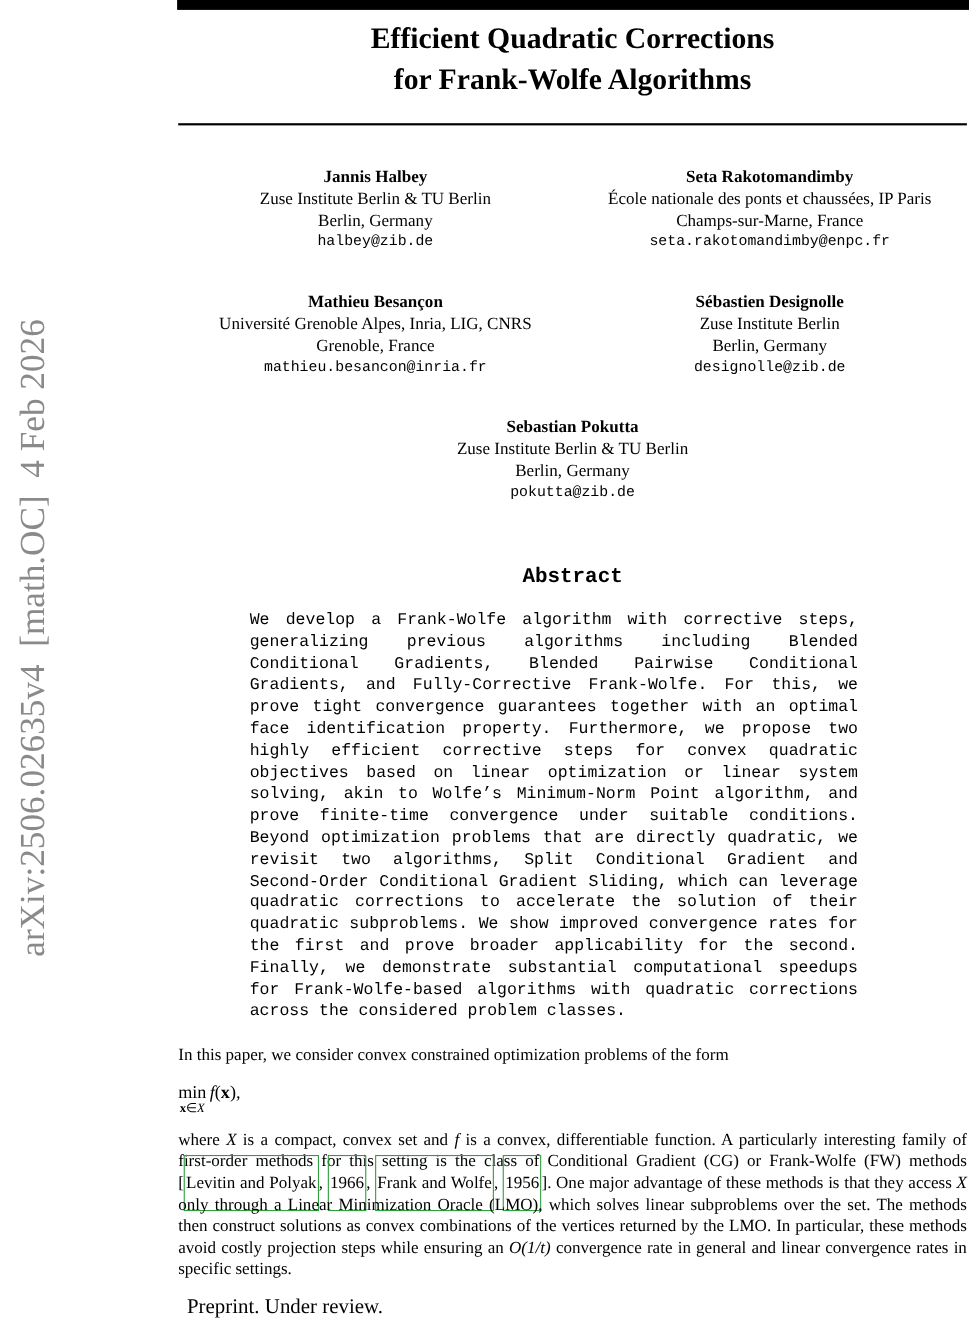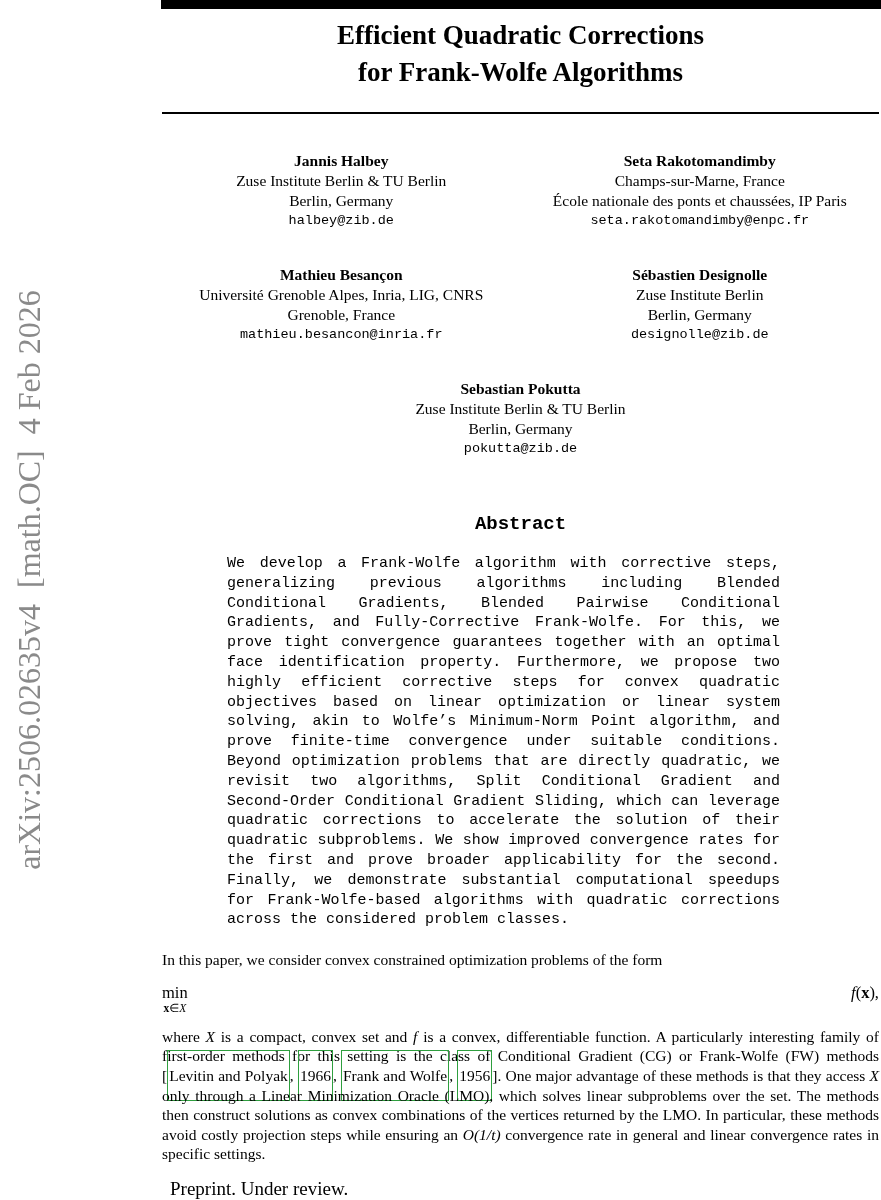--- a/index.html
+++ b/index.html
@@ -86,21 +86,21 @@
   }
   .section-heading .sec-num { margin-right: 22px; }
   .lead-para {
     margin-top: 20px;
     font-size: 15.5px;
     line-height: 19.6px;
   }
   .equation {
     margin-top: 13px;
     display: flex;
-    justify-content: space-between;
+    justify-content: flex-start;
     align-items: flex-start;
     font-size: 16.5px;
     line-height: 19px;
   }
   .min-op {
     display: inline-flex;
     flex-direction: column;
     align-items: center;
   }
   .min-sub {
@@ -149,22 +149,22 @@
 
       <div class="author-row">
         <div class="author">
           <div class="a-name">Jannis Halbey</div>
           <div class="a-affil">Zuse Institute Berlin &amp; TU Berlin</div>
           <div class="a-affil">Berlin, Germany</div>
           <div class="a-email">halbey@zib.de</div>
         </div>
         <div class="author">
           <div class="a-name">Seta Rakotomandimby</div>
+          <div class="a-affil">École nationale des ponts et chaussées, IP Paris</div>
           <div class="a-affil">Champs-sur-Marne, France</div>
-          <div class="a-affil">École nationale des ponts et chaussées, IP Paris</div>
           <div class="a-email">seta.rakotomandimby@enpc.fr</div>
         </div>
       </div>
 
       <div class="author-row">
         <div class="author">
           <div class="a-name">Mathieu Besançon</div>
           <div class="a-affil">Université Grenoble Alpes, Inria, LIG, CNRS</div>
           <div class="a-affil">Grenoble, France</div>
           <div class="a-email">mathieu.besancon@inria.fr</div>

